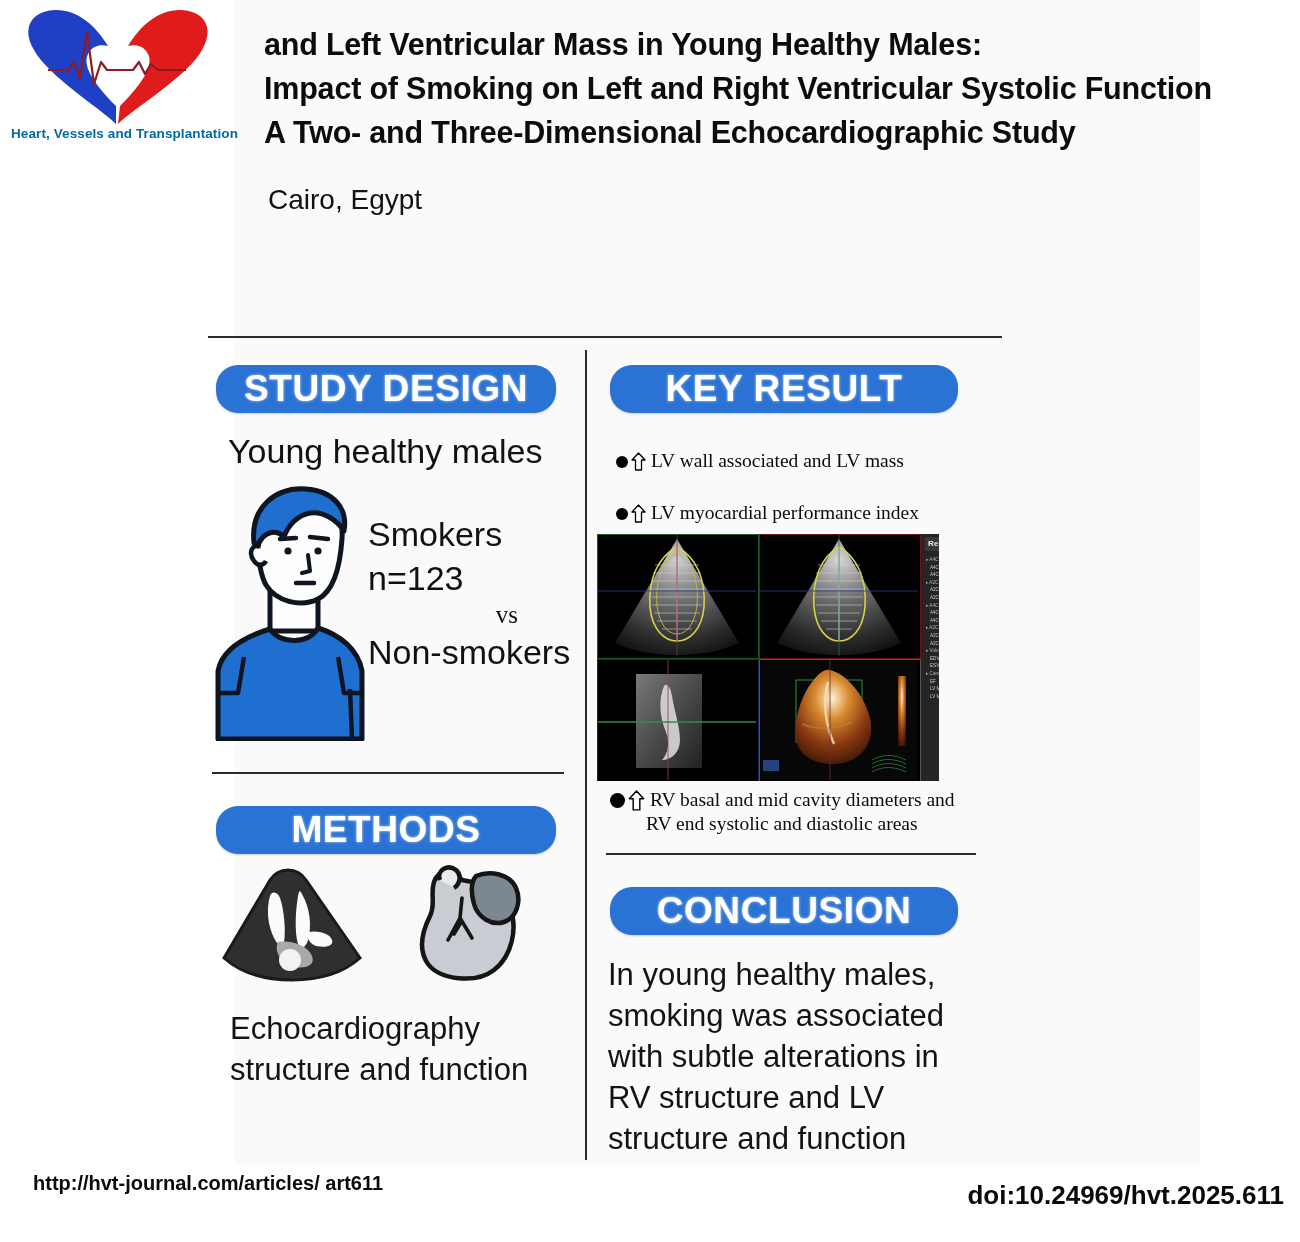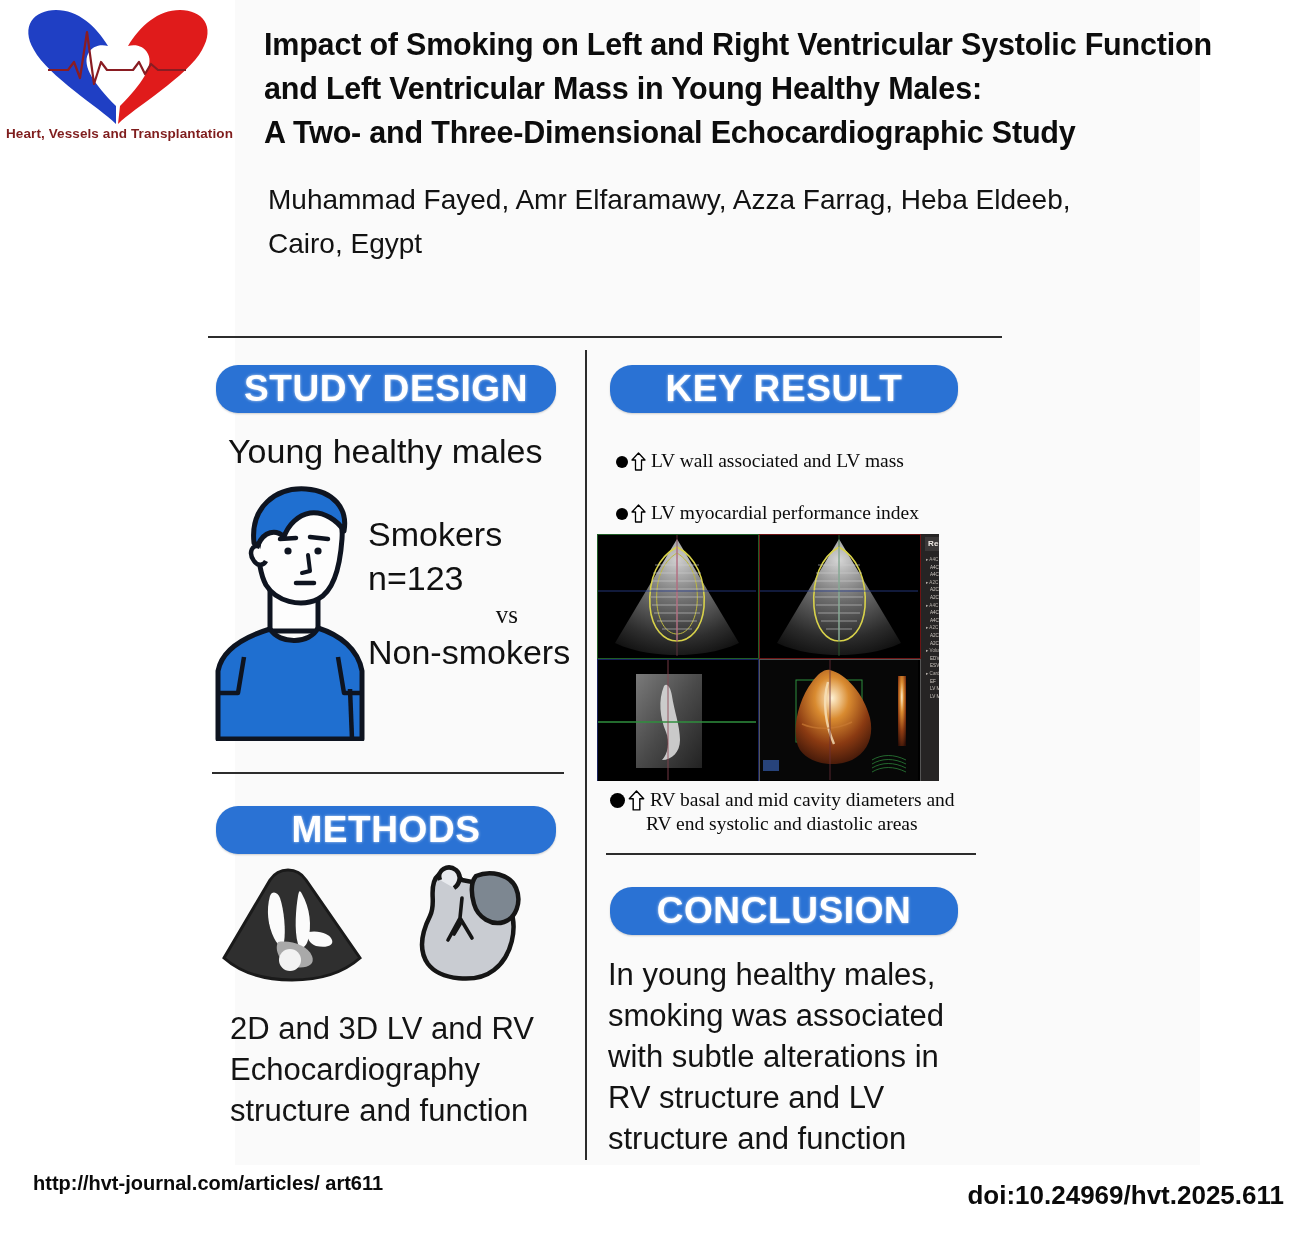--- a/index.html
+++ b/index.html
@@ -19,22 +19,22 @@
   }
 
   
   .logo{
     position:absolute; left:8px; top:4px; width:222px; height:150px; z-index:3;
   }
   .logo svg{display:block;}
   .logo-caption{
     position:absolute; left:6px; top:126px; width:232px;
     font-family:"Liberation Sans", sans-serif;
-    font-size:13.5px; font-weight:bold; color:#7f1d1d; letter-spacing:.1px;
-    text-align:left; white-space:nowrap;
+    font-size:13.5px; font-weight:bold; color:#0369a1; letter-spacing:.1px;
+    text-align:right; white-space:nowrap;
   }
 
   .title{
     position:absolute; left:264px; top:22px; width:1020px; z-index:3;
     font-family:"Liberation Sans", sans-serif;
     font-weight:bold; font-size:30.5px; line-height:44px; color:#0c0c0c;
     letter-spacing:-.2px;
   }
   .title div{white-space:nowrap;}
 
@@ -174,27 +174,26 @@
 <div class="logo">
   <svg width="222" height="130" viewBox="0 0 222 130">
     <path d="M108 120 C 92 104, 40 72, 26 46 C 12 22, 26 6, 48 6 C 70 6, 88 22, 100 42 C 92 40, 84 42, 80 50 C 74 62, 86 80, 108 102 Z" fill="#1f3fc4"></path>
     <path d="M110 120 C 126 104, 180 72, 194 46 C 208 22, 194 6, 172 6 C 150 6, 132 22, 120 42 C 128 40, 136 42, 140 50 C 146 62, 134 80, 112 102 Z" fill="#e01b1b"></path>
     <path d="M40 66 L60 66 L66 58 L72 74 L79 28 L86 80 L93 58 L99 66 L125 66 L131 58 L137 70 L143 60 L150 66 L178 66" fill="none" stroke="#8a1c22" stroke-width="2.2" stroke-linejoin="round"></path>
   </svg>
 </div>
 <div class="logo-caption">Heart, Vessels and Transplantation</div>
 
 <div class="title">
+  <div>and Left Ventricular Mass in Young Healthy Males:</div>
   <div>Impact of Smoking on Left and Right Ventricular Systolic Function</div>
-  <div>and Left Ventricular Mass in Young Healthy Males:</div>
   <div>A Two- and Three-Dimensional Echocardiographic Study</div>
 </div>
 
 <div class="authors">
-  <div>Muhammad Fayed, Amr Elfaramawy, Azza Farrag, Heba Eldeeb,</div>
   <div>Cairo, Egypt</div>
 </div>
 
 <div class="info">
 
   <div class="rule-top"></div>
   <div class="vdiv"></div>
   <div class="hdiv-left"></div>
   <div class="hdiv-right"></div>
 
@@ -254,21 +253,20 @@
       <g transform="translate(178,0)">
         <path d="M62 16 C 52 4, 38 6, 34 18 C 30 30, 36 40, 30 52 C 22 68, 18 86, 28 100 C 40 116, 76 120, 94 106 C 112 92, 118 64, 110 44 C 104 28, 86 20, 62 16 Z" fill="#c9ccd2" stroke="#151515" stroke-width="4.5" stroke-linejoin="round"></path>
         <path d="M76 12 C 90 6, 110 10, 116 24 C 122 38, 116 54, 104 58 C 92 62, 78 54, 74 40 C 71 29, 71 18, 76 12 Z" fill="#7d8791" stroke="#151515" stroke-width="4.5" stroke-linejoin="round"></path>
         <path d="M40 16 C 36 6, 48 0, 56 6 C 62 11, 60 20, 54 24" fill="#e8eaee" stroke="#151515" stroke-width="4.5" stroke-linejoin="round"></path>
         <path d="M62 34 L 60 54 L 48 76 M60 54 L 72 74 M60 60 L 54 70" fill="none" stroke="#151515" stroke-width="3.6" stroke-linecap="round"></path>
       </g>
     </svg>
   </div>
 
   <div class="methods-text">
-    <div>2D and 3D LV and RV</div>
     <div>Echocardiography</div>
     <div>structure and function</div>
   </div>
 
   <div class="pill" id="pill-key">KEY RESULT</div>
 
   <div class="kr-bullet" id="kr1">
     <span class="kr-dot"></span><span class="kr-arrow"><svg width="15" height="19" viewBox="0 0 15 19">
           <path d="M7.5 1 L14 8 L10.5 8 L10.5 18 L4.5 18 L4.5 8 L1 8 Z" fill="#fff" stroke="#000" stroke-width="1.3" stroke-linejoin="round"></path>
         </svg></span><span class="kr-txt">LV wall associated and LV mass</span>

